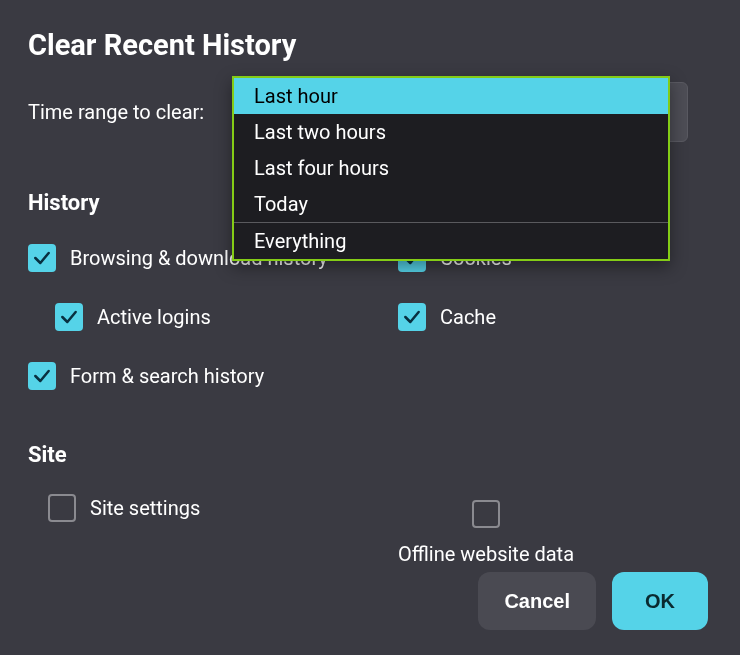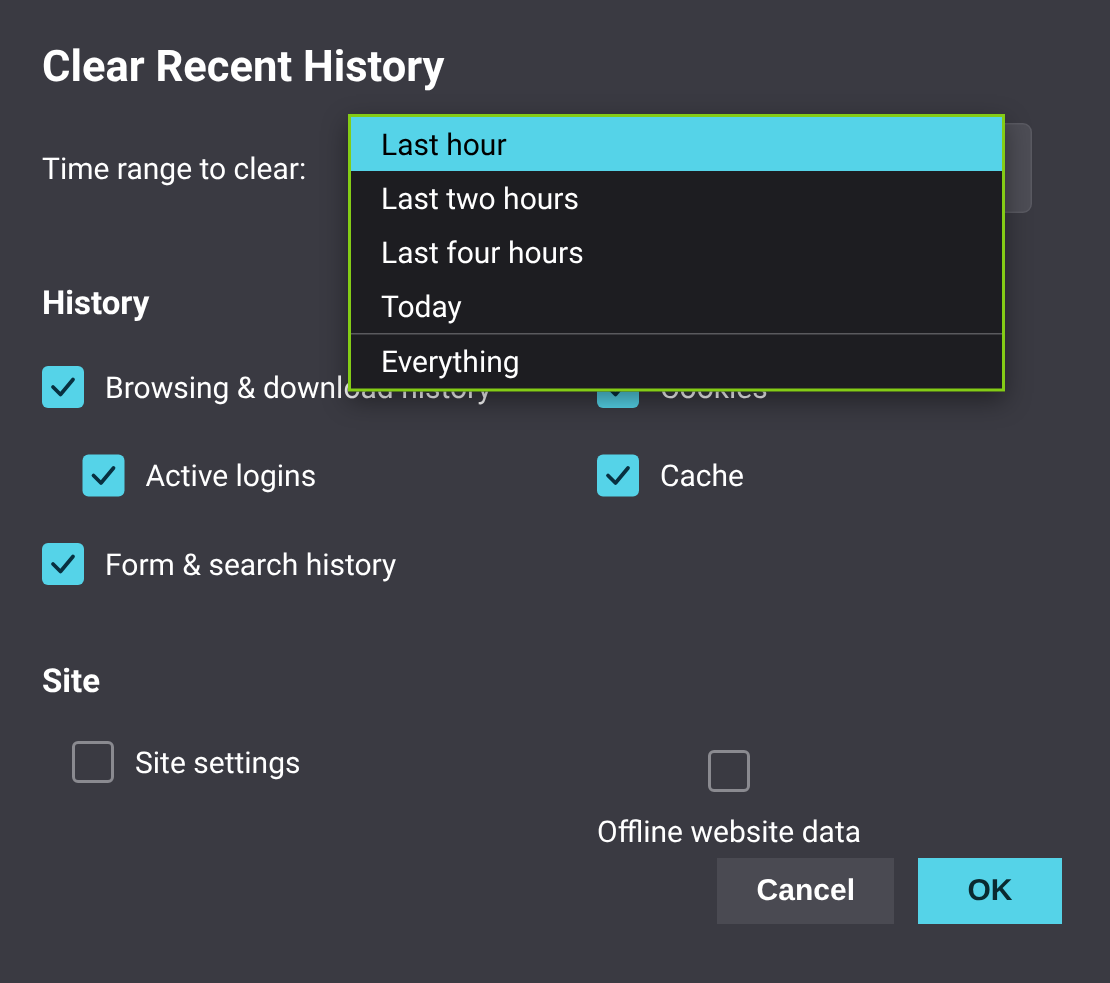--- a/index.html
+++ b/index.html
@@ -86,23 +86,23 @@
   .d2 { left: 398px; top: 500px; flex-direction: column; }
 
   .buttons {
     position: absolute;
     right: 32px;
     top: 572px;
     display: flex;
     gap: 16px;
   }
   .btn {
-    height: 44px;
+    height: 58px;
     border: none;
-    border-radius: 0;
+    border-radius: 12px;
     font-size: 20px;
     font-weight: 600;
     padding: 0 26px;
     cursor: pointer;
   }
   .btn-cancel {
     background: #4a4a52;
     color: #ffffff;
   }
   .btn-ok {

